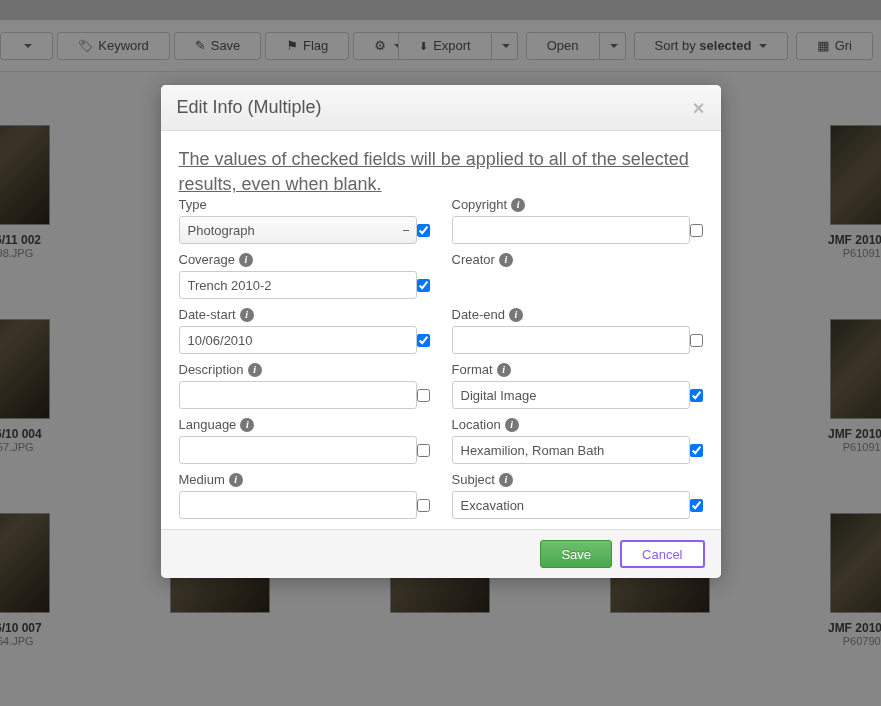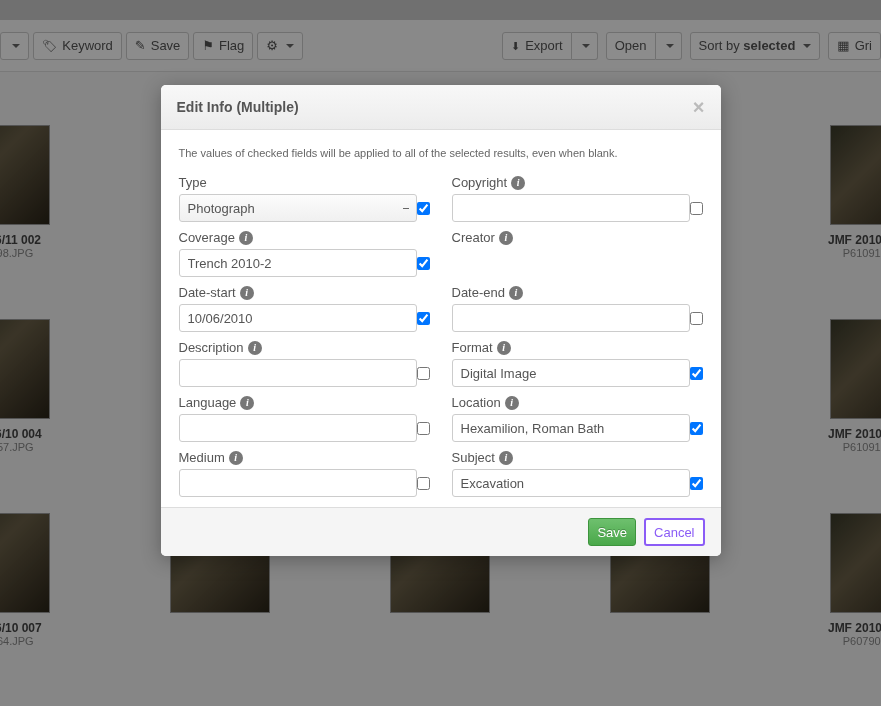--- a/index.html
+++ b/index.html
@@ -24,26 +24,26 @@
     display: flex;
     align-items: center;
     padding: 10px 0;
     gap: 4px;
     background: #fafafa;
     border-bottom: 1px solid #ddd;
     height: 52px;
     position: relative;
   }
   .toolbar-left { display: flex; gap: 4px; padding-left: 0; }
-  .toolbar-right { position: absolute; right: 0; display: flex; gap: 8px; }
+  .toolbar-right { position: absolute; right: 8px; display: flex; gap: 8px; }
   .btn {
     background: #fff;
     border: 1px solid #ccc;
     border-radius: 3px;
-    padding: 5px 8px;
+    padding: 5px 20px;
     font-size: 13px;
     color: #555;
     cursor: pointer;
     display: inline-flex;
     align-items: center;
     gap: 5px;
     height: 28px;
     white-space: nowrap;
   }
   .btn .caret {
@@ -114,39 +114,39 @@
   }
   .modal-header {
     background: linear-gradient(#f8f8f8, #ececec);
     border-bottom: 1px solid #ddd;
     padding: 12px 16px;
     display: flex;
     justify-content: space-between;
     align-items: center;
   }
   .modal-header h3 {
-    font-size: 14px;
-    font-weight: bold;
+    font-size: 18px;
+    font-weight: normal;
     color: #555;
   }
   .modal-close {
     color: #bbb;
     font-size: 20px;
     cursor: pointer;
     font-weight: bold;
     line-height: 1;
   }
   .modal-body {
     padding: 16px 18px 10px 18px;
   }
   .modal-desc {
     color: #666;
-    font-size: 11px;
-    margin-bottom: 14px;
+    font-size: 18px;
     line-height: 1.4;
+    text-decoration: underline;
   }
   .modal-form {
     display: grid;
     grid-template-columns: 1fr 1fr;
     gap: 8px 22px;
   }
   .field { display: flex; flex-direction: column; gap: 4px; }
   .field-label {
     font-size: 13px;
     color: #555;

